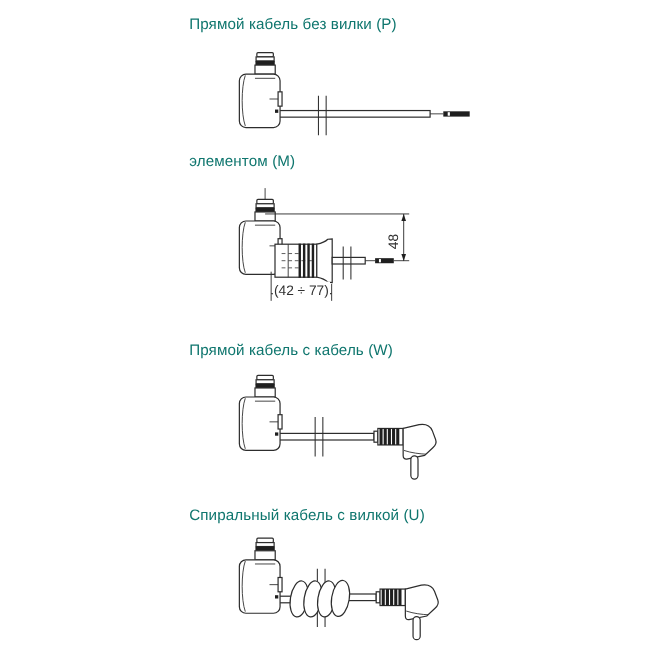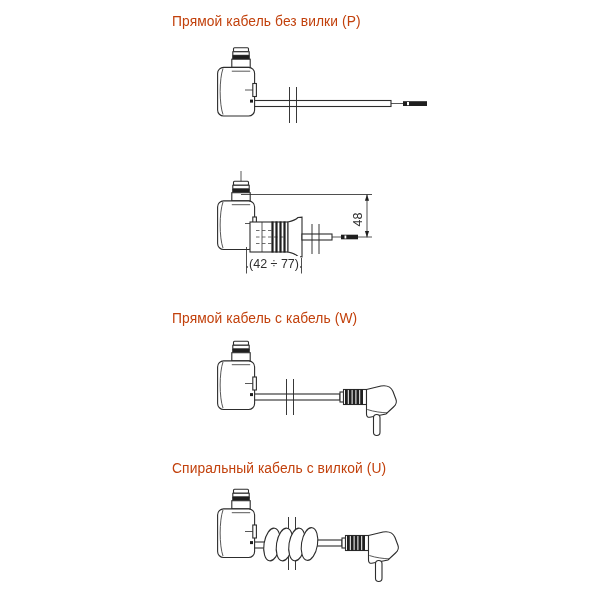--- a/index.html
+++ b/index.html
@@ -1,38 +1,39 @@
 <!DOCTYPE html>
 <html><head>
 <meta charset="utf-8">
 <style>
   html,body{margin:0;padding:0;background:#ffffff;}
   body{width:600px;height:600px;overflow:hidden;}
   .stage{position:relative;width:600px;height:600px;font-family:"Liberation Sans",sans-serif;background:#ffffff;}
-  .title{position:absolute;left:172px;font-size:13.8px;line-height:20px;color:#c2410c;white-space:nowrap;letter-spacing:.1px;}
+  .title{position:absolute;left:172px;font-size:13.8px;line-height:20px;color:#0f766e;white-space:nowrap;letter-spacing:.1px;}
   .diagram-svg{position:absolute;left:0;top:0;}
   .diagram-svg text{font-family:"Liberation Sans",sans-serif;fill:#2f2f2f;}
   .o{stroke:#2d2d2d;stroke-width:1.1;fill:#ffffff;}        
   .thin{stroke:#2d2d2d;stroke-width:.8;fill:none;}
   .dash{stroke:#4a4a4a;stroke-width:.8;fill:none;stroke-dasharray:3.5 2.5;}
   .dk{fill:#1f1f1f;stroke:none;}
   .rib{stroke:#1f1f1f;stroke-width:2.2;fill:none;}
   .brk{stroke:#2d2d2d;stroke-width:.95;fill:none;}
   .dim{stroke:#2f2f2f;stroke-width:.85;fill:none;}
   .dimtxt{font-size:12.5px;fill:#333333;}
 </style>
 </head>
 <body>
 
 <div class="stage">
 
   <div class="title" style="top:12px">
     <div>Прямой кабель без вилки (P)</div>
   </div>
   <div class="title" style="top:137px">
+    <div>элементом (M)</div>
   </div>
   <div class="title" style="top:309px">
     <div>Прямой кабель с кабель (W)</div>
   </div>
   <div class="title" style="top:459px">
     <div>Спиральный кабель с вилкой (U)</div>
   </div>
 
   <svg class="diagram-svg" width="600" height="600" viewBox="0 0 600 600" xmlns="http://www.w3.org/2000/svg" xmlns:xlink="http://www.w3.org/1999/xlink">
 

